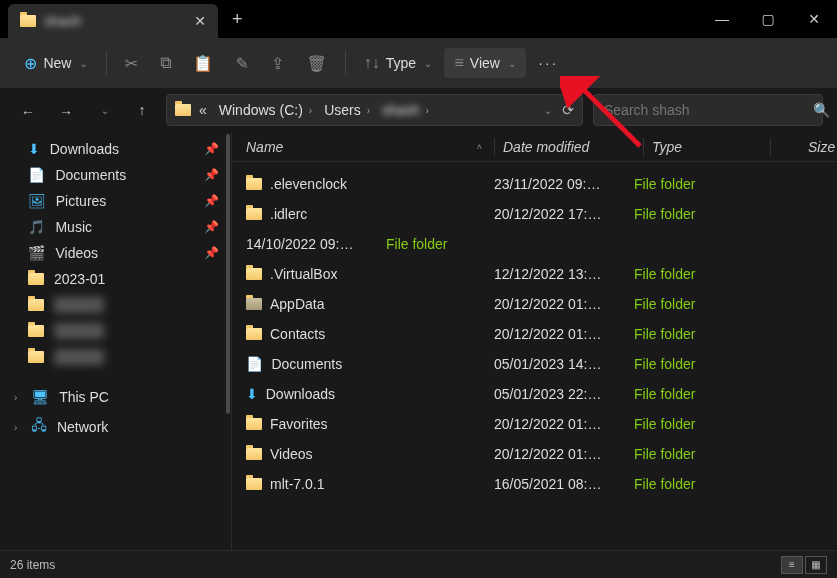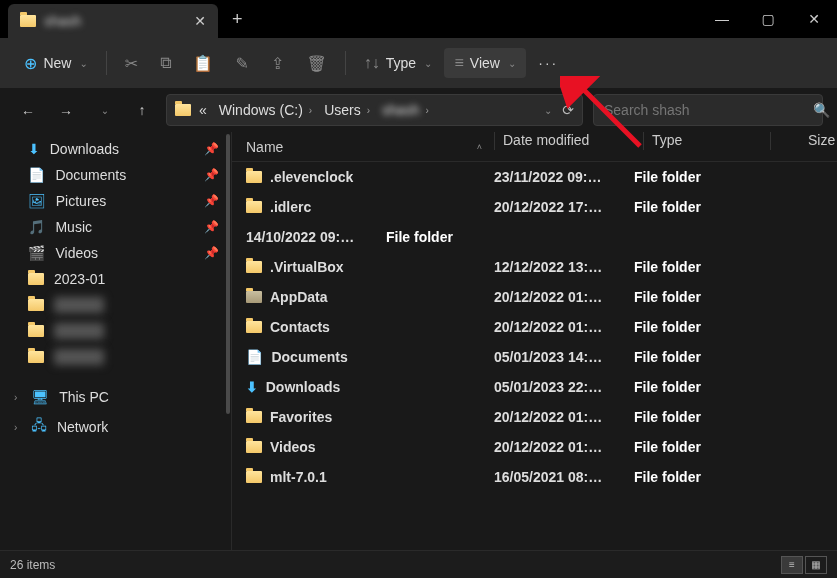--- a/index.html
+++ b/index.html
@@ -54,33 +54,33 @@
 .ico-doc { color:#4cc2ff; }
 .ico-pic { color:#4cc2ff; }
 .ico-mus { color:#ff5c8d; }
 .ico-vid { color:#a06cff; }
 .ico-pc { color:#4cc2ff; }
 .ico-net { color:#4cc2ff; }
 .sidebar-scroll { position:absolute; right:1px; top:0; width:6px; height:100%; }
 .sidebar-thumb { position:absolute; right:0; top:2px; width:4px; height:280px; background:#4a4a4a; border-radius:2px; }
 
 .content { flex:1; display:flex; flex-direction:column; }
-.headers { display:flex; height:30px; border-bottom:1px solid #2a2a2a; padding-left:14px; color:#ccc; }
+.headers { display:flex; align-items:center; height:30px; border-bottom:1px solid #2a2a2a; padding-left:14px; color:#ccc;font-style:italic; }
 .col-name { width: 248px; display:flex; align-items:center; gap:6px; }
 .col-name .sort-up { color:#888; font-size:9px; margin-left:auto; margin-right:12px; }
 .col-date { width: 140px; }
 .col-type { width: 118px; }
 .col-size { flex:1;margin-left:29px; }
 .hdr-sep { width:1px; height:18px; background:#333; margin-right:8px; }
 
 .rows { flex:1; overflow:hidden; position:relative; }
-.row { display:flex; align-items:center; height:30px; padding-left:14px; color:#ddd;font-weight:bold; }
+.row { display:flex; align-items:flex-end; height:30px; padding-left:14px; color:#ddd; }
 .row .c-name { width:248px; display:flex; align-items:center; gap:8px; }
 .row .c-date { width:140px; color:#ddd; }
-.row .c-type { width:118px; color:#ffffff; }
+.row .c-type { width:118px; color:#84cc16; }
 
 
 .status { height:28px; background:#1c1c1c; border-top:1px solid #2a2a2a; display:flex; align-items:center; padding:0 10px; color:#bbb; font-size:12px; }
 .status .layout-btns { margin-left:auto; display:flex; gap:2px; }
 .layout-btn { width:22px; height:18px; border:1px solid #555; display:flex; align-items:center; justify-content:center; font-size:10px; color:#bbb; cursor:pointer; }
 .layout-btn.active { background:#3a3a3a; }
 
 
 .arrow { position:absolute; pointer-events:none; }
 

